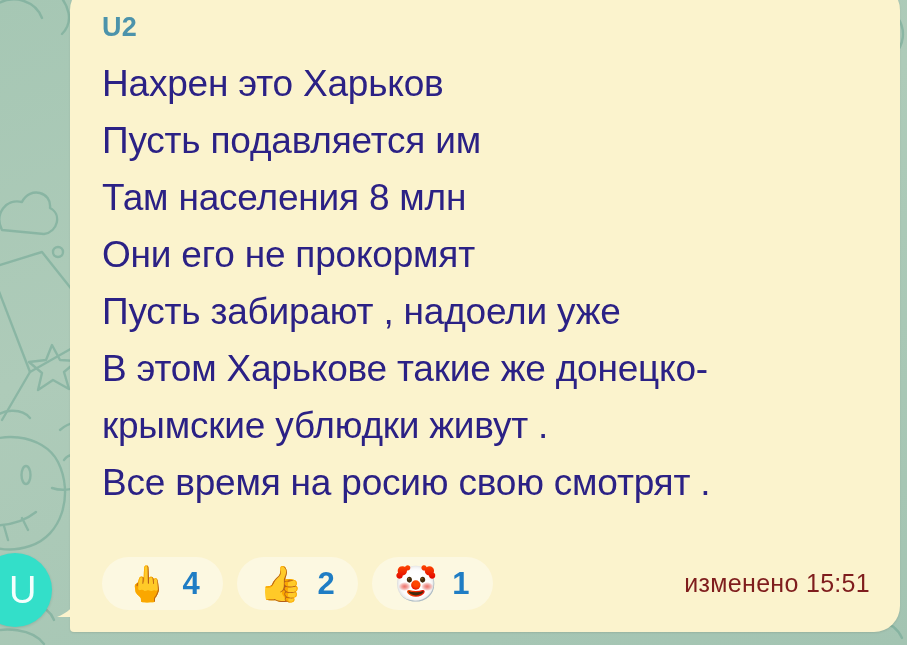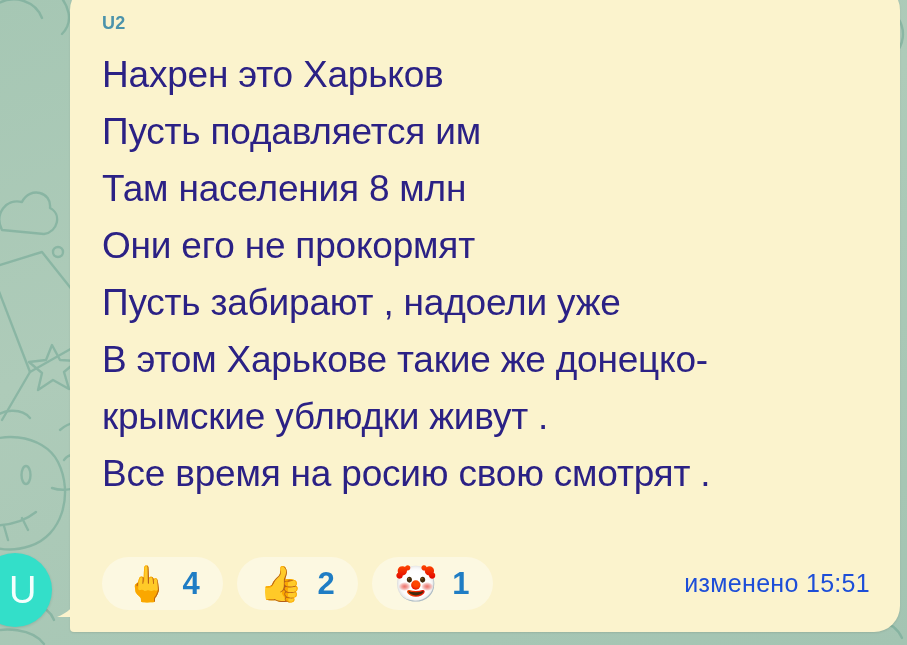--- a/index.html
+++ b/index.html
@@ -73,21 +73,21 @@
     left: -13px;
     bottom: 15px;
     width: 22px;
     height: 22px;
     overflow: hidden;
   }
   #bubble-tail svg { display:block; }
 
   #sender-name {
     color: #4c93ab;
-    font-size: 18px;
+    font-size: 27px;
     font-weight: 700;
     line-height: 1;
     margin: 0 0 14px 0;
     letter-spacing: .2px;
   }
 
   #message-text {
     color: #2b2185;
     font-size: 37px;
     line-height: 57px;
@@ -121,21 +121,21 @@
     color: #1f7dc4;
     font-size: 31px;
     font-weight: 700;
     line-height: 1;
   }
 
   #edited-label {
     position: absolute;
     right: 30px;
     bottom: 36px;
-    color: #1d4ed8;
+    color: #7f1d1d;
     font-size: 25px;
     line-height: 1;
     letter-spacing: .3px;
     margin-left: 26px;
   }
 </style>
 </head>
 <body>
 
 <div id="screen">

